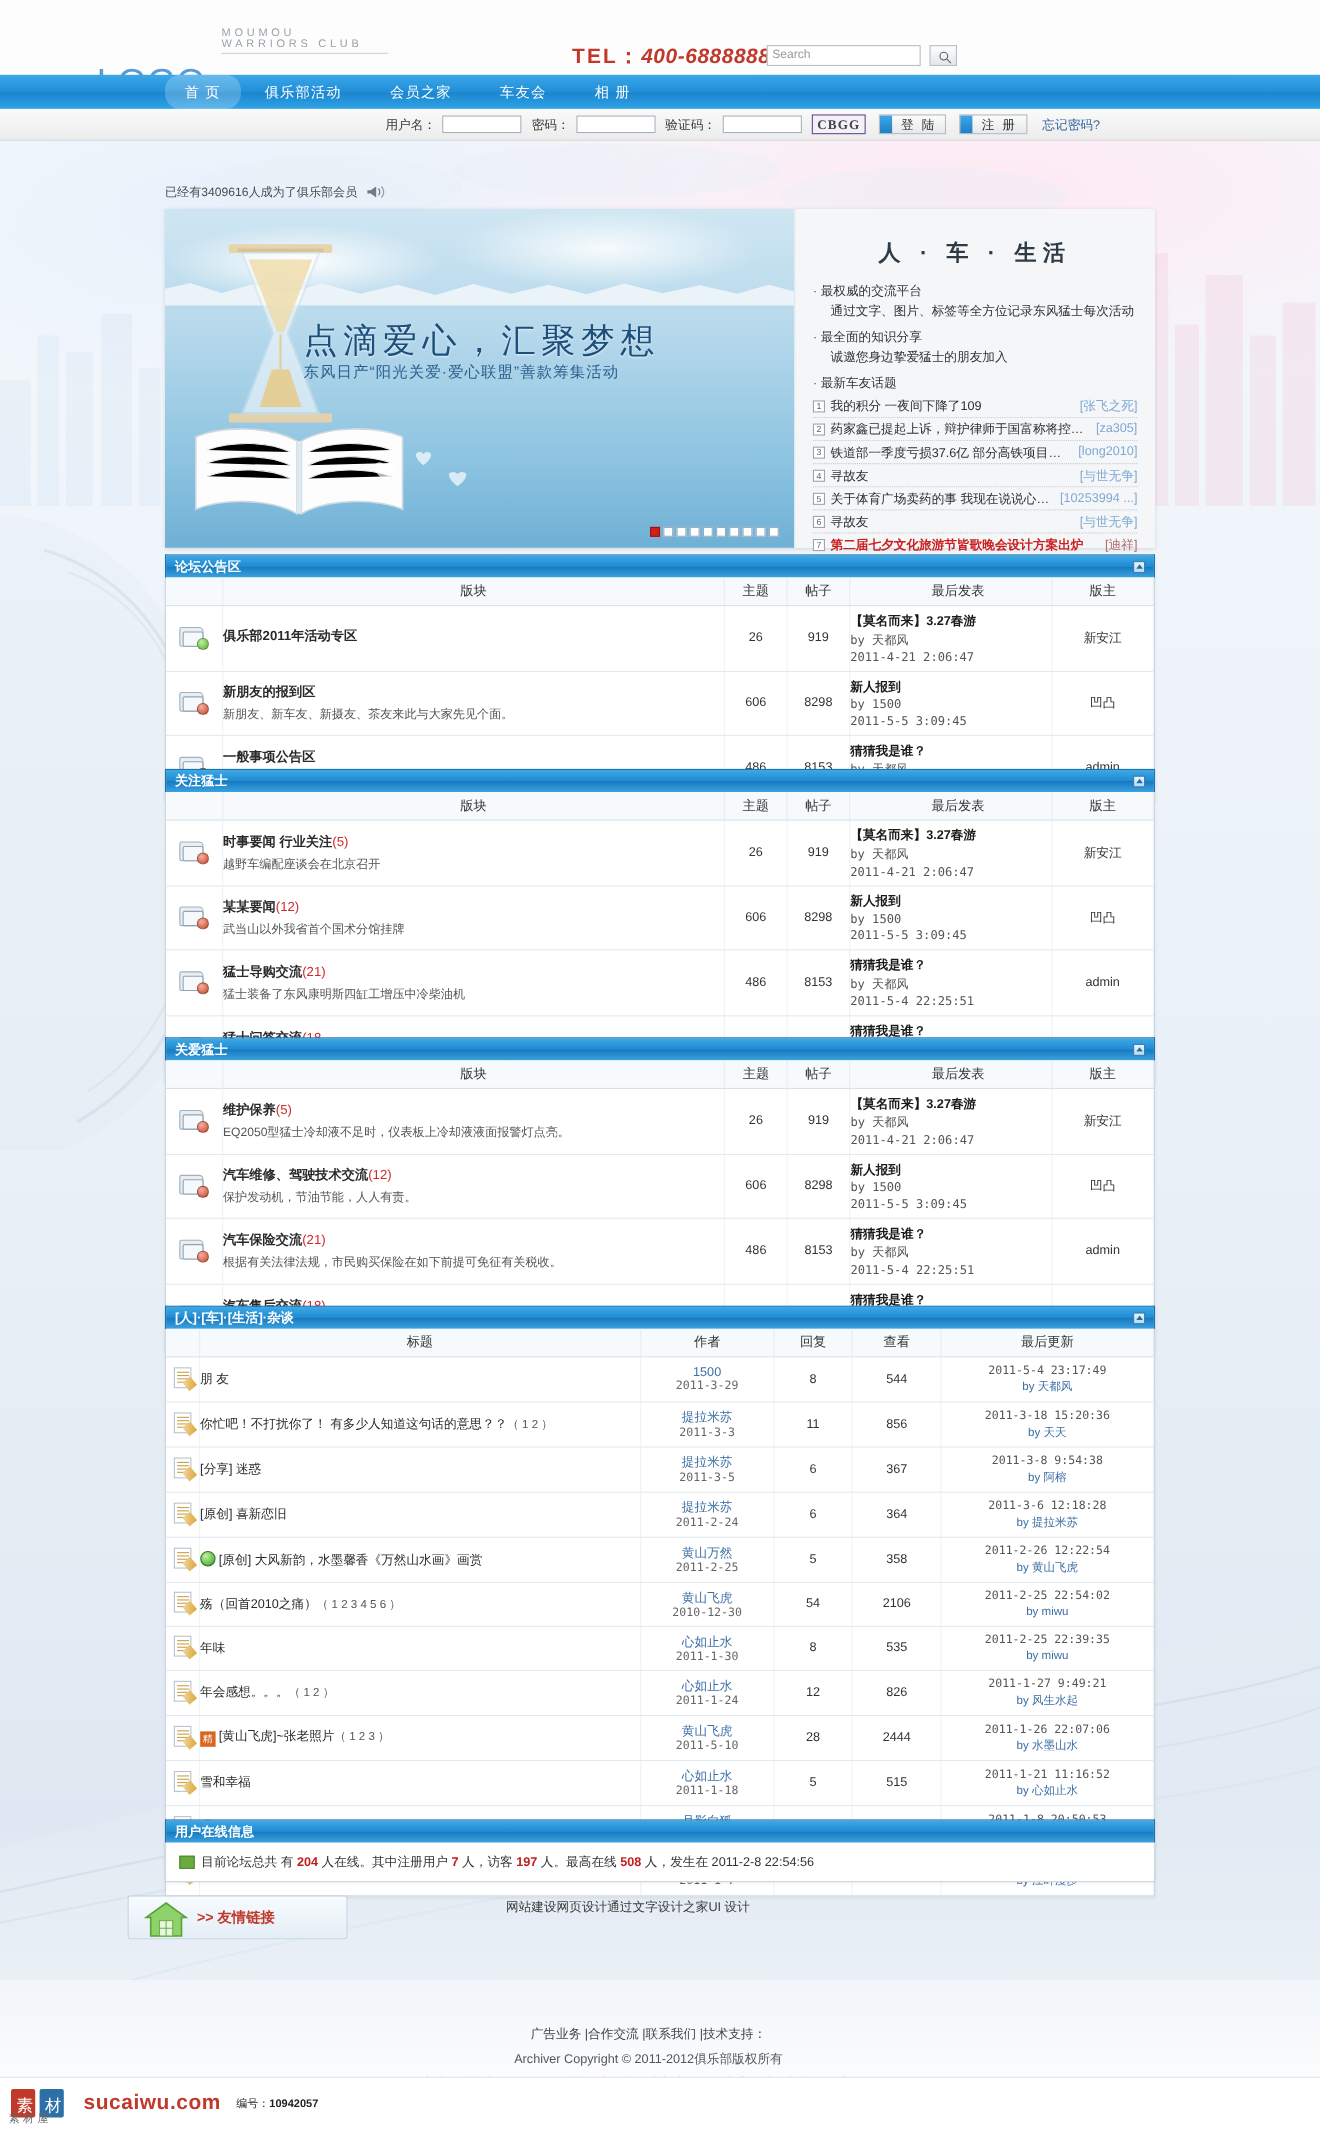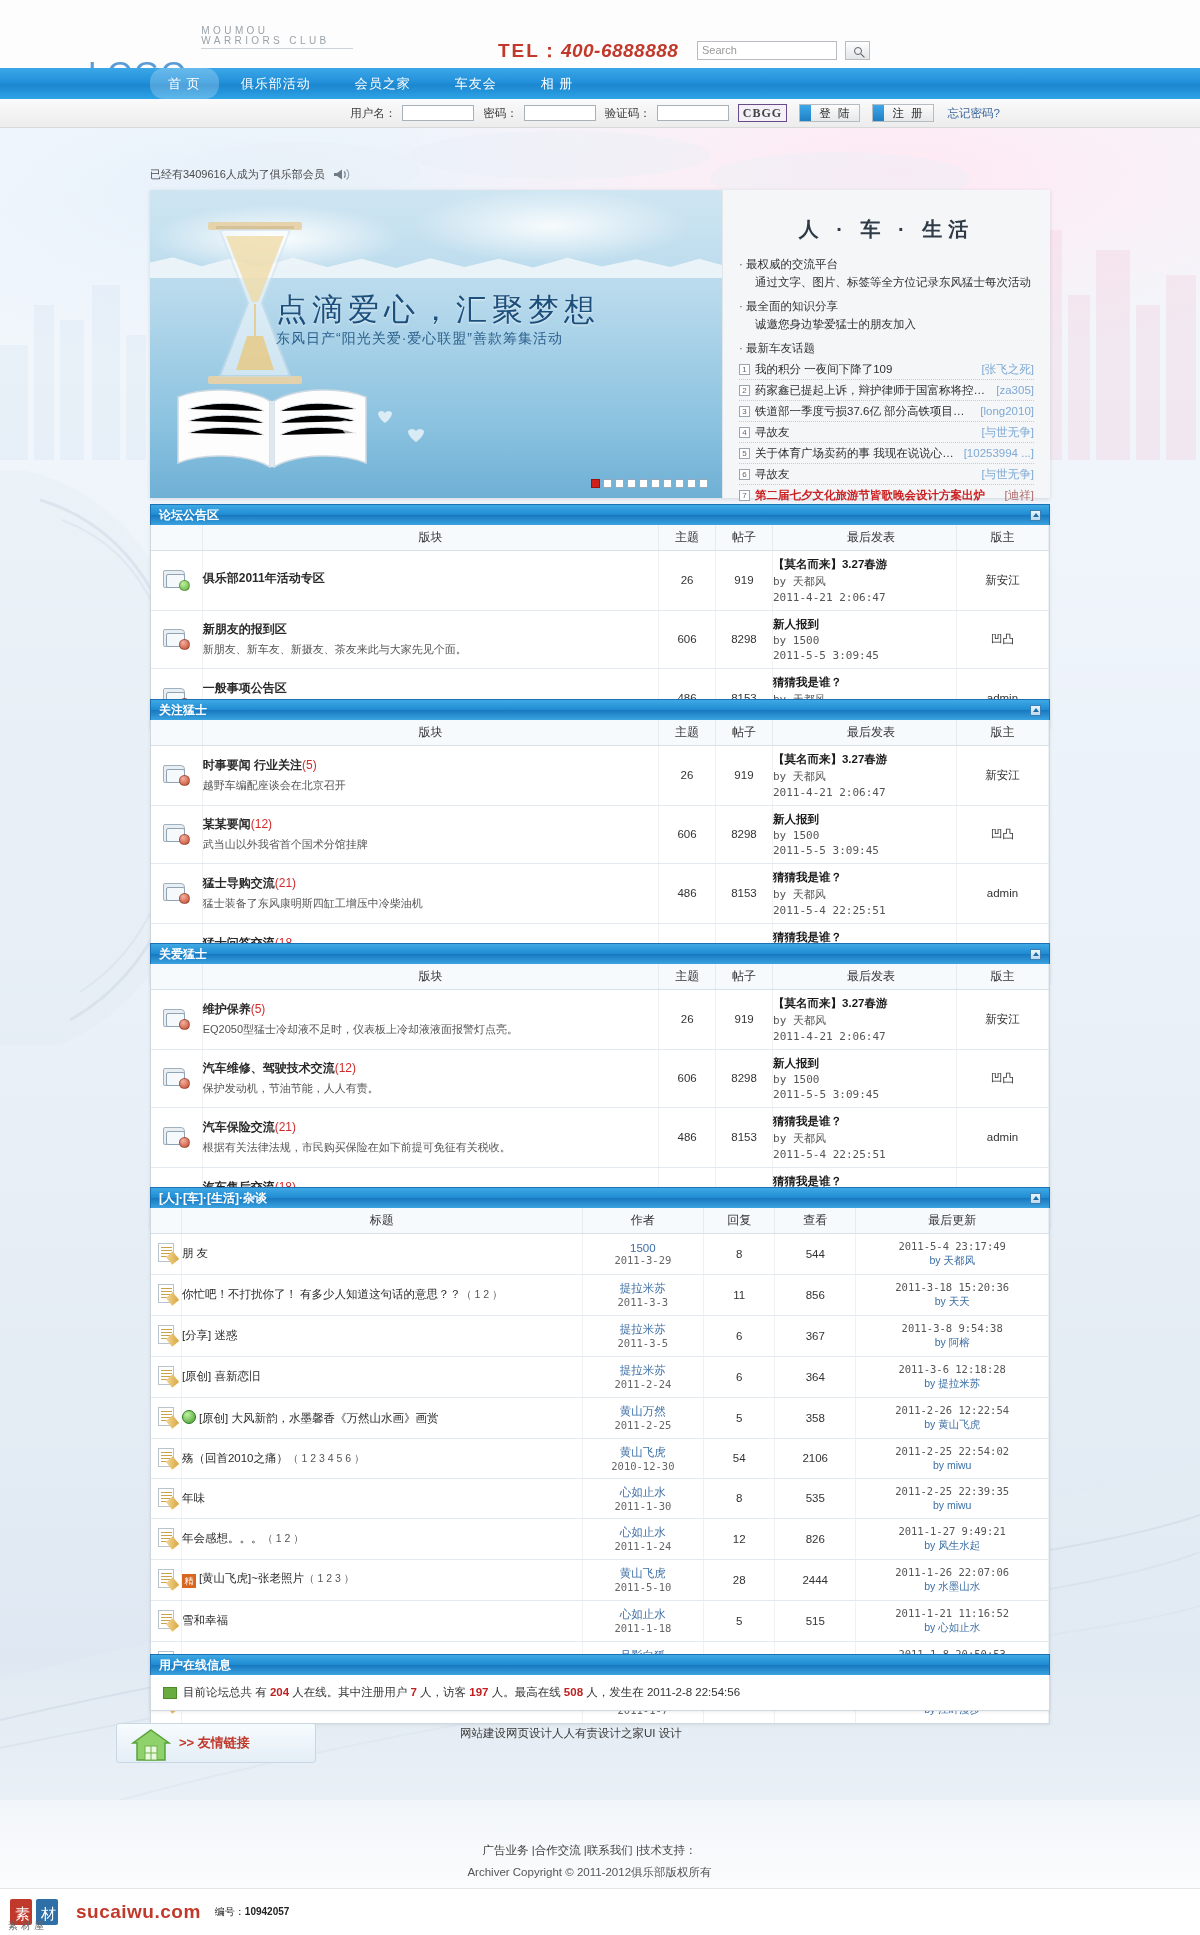--- a/index.html
+++ b/index.html
@@ -42,21 +42,21 @@
   }
   .logo-cn{ line-height:1; }
   .logo-en{
     font-size:10px; color:#9aa2a8; letter-spacing:3.4px; margin-bottom:4px;
     border-bottom:1px solid #cdd3d8; padding-bottom:2px; width:152px;
   }
   .logo-cn-main{
     font-size:21px; color:#14532d; font-weight:bold; letter-spacing:1px; margin-top:20px;
   }
   .tel{
-    position:absolute; left:498px; top:38px; font-size:19px; font-weight:bold;
+    position:absolute; left:520px; top:38px; font-size:19px; font-weight:bold;
     color:#c0392b; font-style:italic; letter-spacing:.5px;
   }
   .tel .tel-label{ font-style:normal; letter-spacing:2px; }
   .search-box{
     position:absolute; left:697px; top:41px; width:140px; height:19px;
     border:1px solid #b9bdc1; background:#fff; font-size:11px; color:#999;
     padding:0 4px; line-height:17px;
   }
   .search-btn{
     position:absolute; left:845px; top:41px; width:25px; height:19px;
@@ -976,21 +976,21 @@
   <div class="online-head">用户在线信息</div>
   <div class="online-body">
     <span class="onl-icon"></span>
     <span><span>目前论坛总共 有 </span><b>204</b><span> 人在线。其中注册用户 </span><b>7</b><span> 人，访客 </span><b>197</b><span> 人。最高在线 </span><b>508</b><span> 人，发生在 2011-2-8 22:54:56</span></span>
   </div>
 </div>
 
 <div class="friend-row">
   <a>网站建设</a>
   <a>网页设计</a>
-  <a>人人有责</a>
+  <a>通过文字</a>
   <a>设计之家</a>
   <a>UI 设计</a>
 </div>
 
 <div class="friend-tab">
   <svg class="house" viewBox="0 0 40 34">
     <path d="M20 2 L38 15 L34 15 L34 32 L6 32 L6 15 L2 15 Z" fill="#8fd16a" stroke="#5aa23b" stroke-width="1.5"></path>
     <rect x="14" y="18" width="12" height="14" fill="#e9f7df" stroke="#6fb24a" stroke-width="1"></rect>
     <line x1="20" y1="18" x2="20" y2="32" stroke="#6fb24a" stroke-width="1"></line>
     <line x1="14" y1="25" x2="26" y2="25" stroke="#6fb24a" stroke-width="1"></line>

